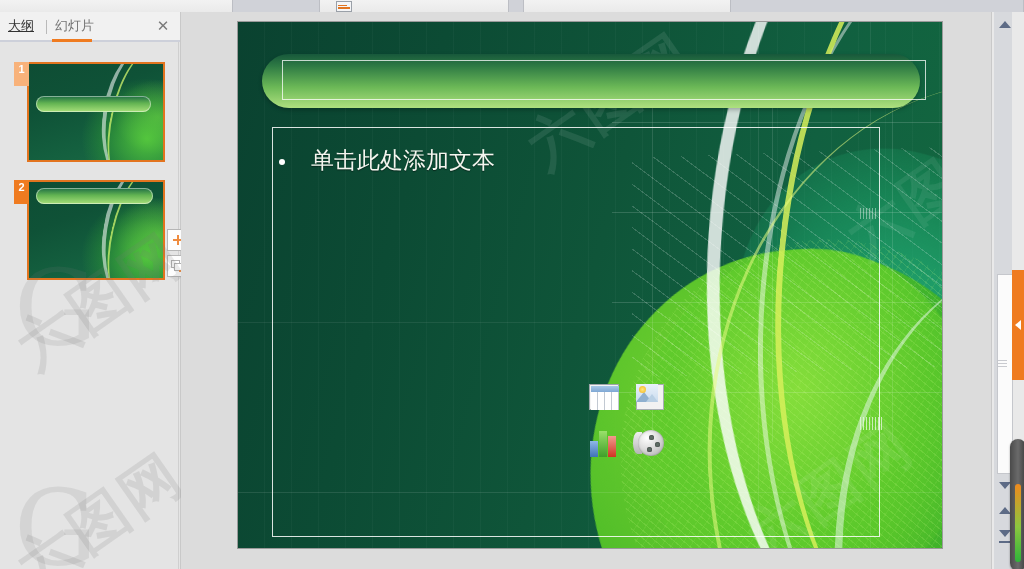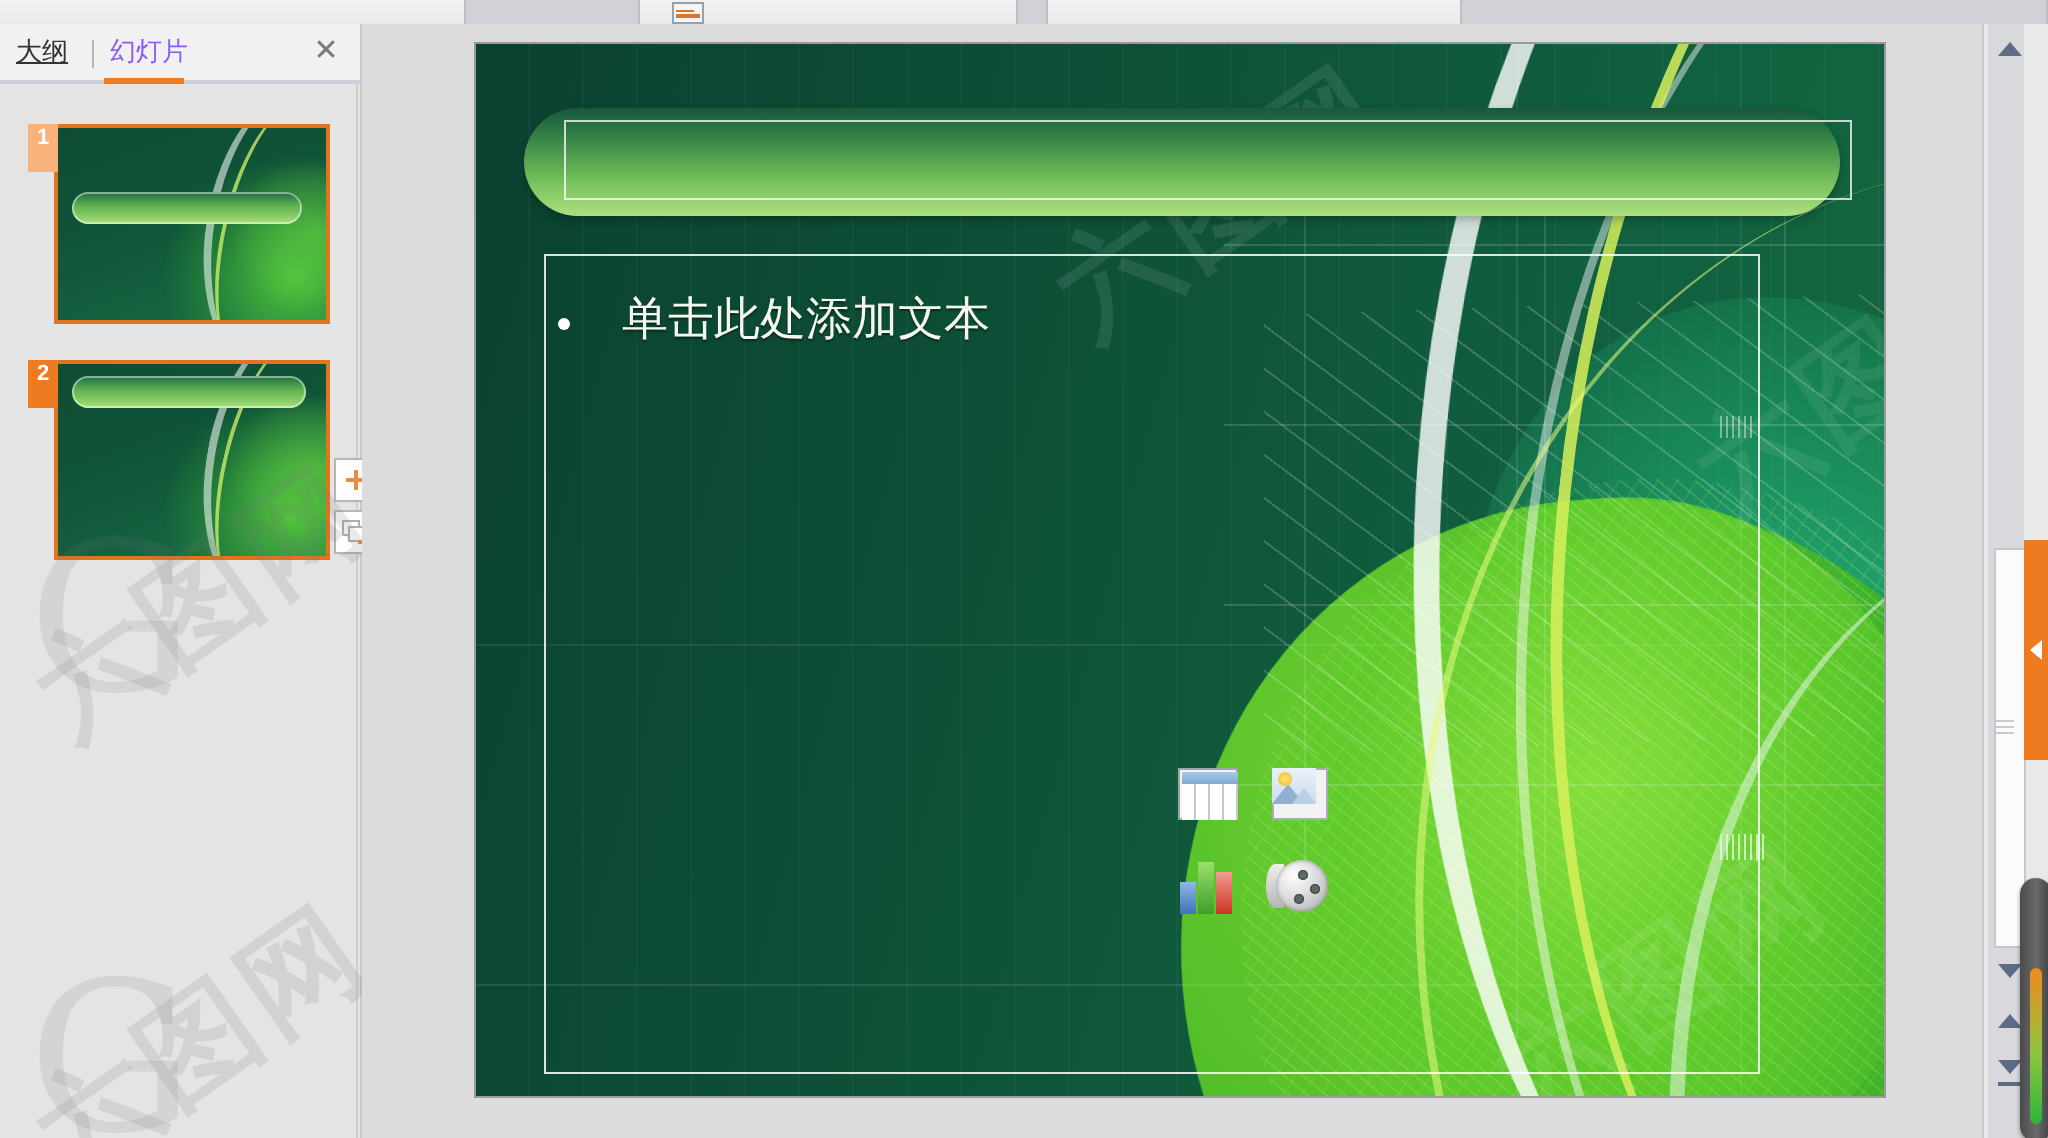--- a/index.html
+++ b/index.html
@@ -45,21 +45,21 @@
     background:#f1f1f1;
   }
   .panel-tab{
     position:absolute;top:5px;font-size:13px;line-height:18px;
     cursor:default;
   }
   #tab-outline{left:8px;color:#333;text-decoration:underline;}
   #tab-sep{
     position:absolute;left:46px;top:8px;width:1px;height:14px;background:#b9b9b9;
   }
-  #tab-slides{left:55px;color:#8b5cf6;}
+  #tab-slides{left:55px;color:#737373;}
   #tab-underline{
     position:absolute;left:52px;top:27px;width:40px;height:3px;background:#ef7b20;
   }
   #tab-rest-underline{
     position:absolute;left:0;top:28px;width:180px;height:2px;background:#cdd0da;
   }
   #panel-close{
     position:absolute;right:10px;top:7px;width:14px;height:14px;
     color:#7a7a7a;font-size:15px;line-height:13px;text-align:center;cursor:pointer;
   }

